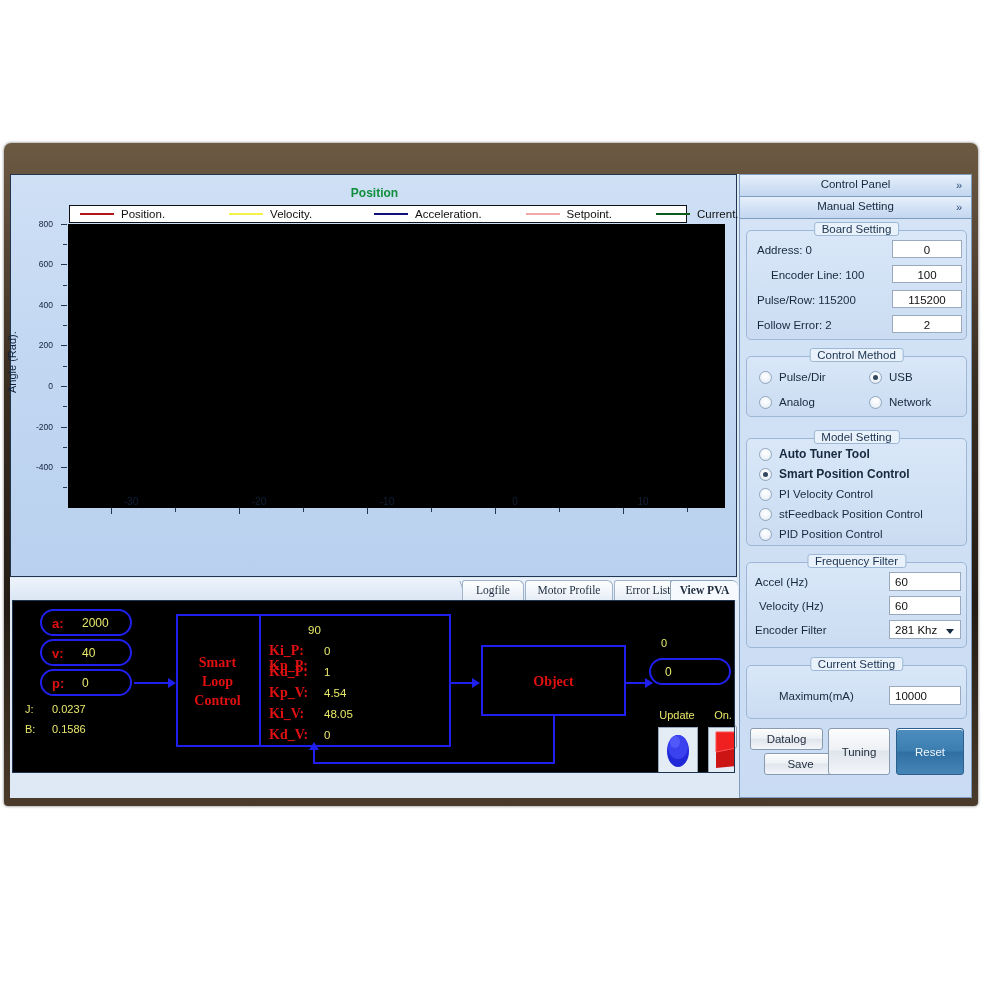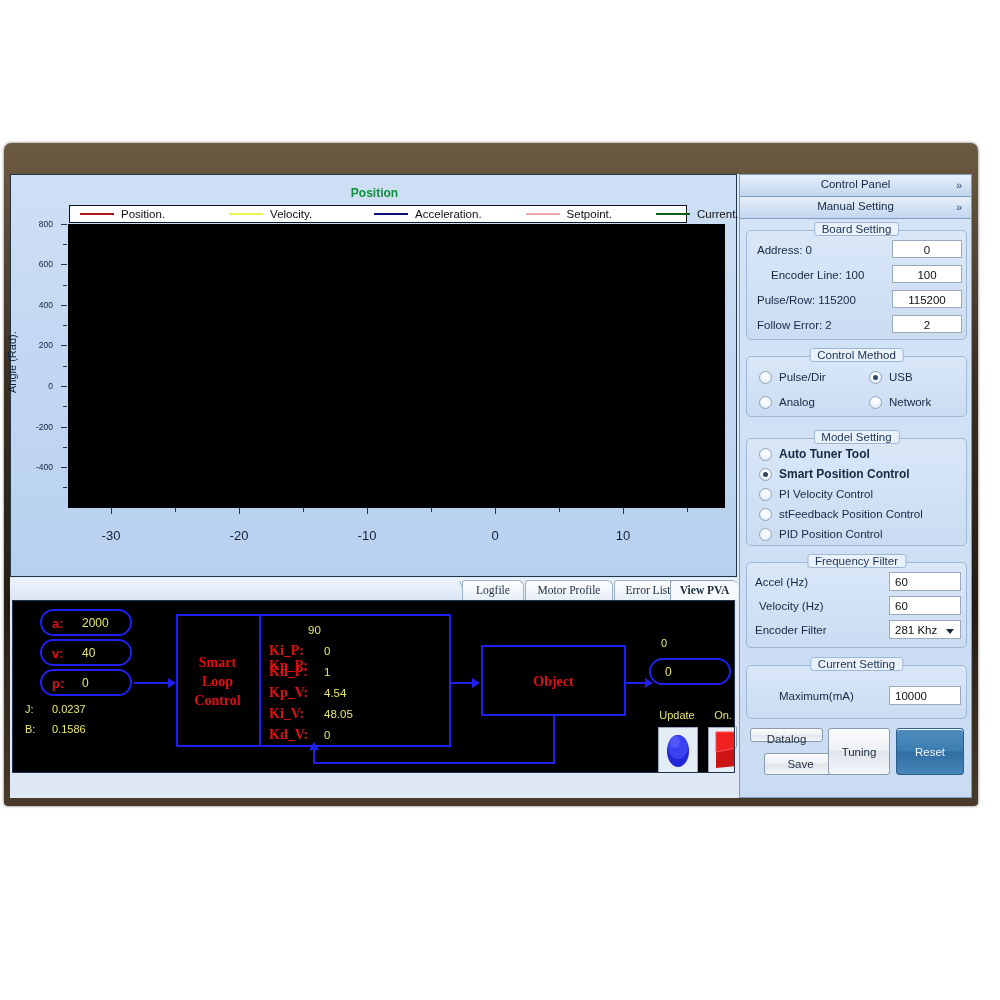--- a/index.html
+++ b/index.html
@@ -88,22 +88,23 @@
     position:absolute;right:0;font-size:8.5px;color:#11213a;text-align:right;
     width:28px;transform:translateY(-50%);
   }
   .ytickmark{position:absolute;left:50px;width:6px;height:1px;background:#24354d;}
   .ytickminor{position:absolute;left:52px;width:4px;height:1px;background:#24354d;}
   #ylabel{
     position:absolute;left:-5px;top:218px;font-size:11px;color:#11213a;
     transform:rotate(-90deg);transform-origin:left top;white-space:nowrap;
   }
   .xtick{
-    position:absolute;top:353px;font-size:13px;color:#11213a;
+    position:absolute;top:321px;font-size:10px;color:#11213a;
     transform:translateX(-50%);
+    margin-left:20px;
   }
   .xtickmark{position:absolute;top:333px;width:1px;height:6px;background:#24354d;}
   .xtickminor{position:absolute;top:333px;width:1px;height:4px;background:#24354d;}
   #xlabel{
     position:absolute;left:57px;top:354px;width:657px;text-align:center;
     font-size:11px;font-weight:bold;color:#11213a;
   }
   #pause-btn{
     position:absolute;left:652px;top:550px;width:74px;height:24px;
   }
@@ -452,20 +453,20 @@
           <span class="combo-arrow"></span>
         </div>
       </div>
 
       <div class="group" style="left:6px;top:490px;width:221px;height:54px;">
         <div class="group-title">Current Setting</div>
         <div class="flabel" style="left:8px;top:24px;margin-left:24px;">Maximum(mA)</div>
         <div class="fbox left" style="left:142px;top:20px;width:72px;height:19px;line-height:19px;">10000</div>
       </div>
 
-      <div class="win-button" style="position:absolute;left:10px;top:553px;width:73px;height:14px;line-height:21px;">Datalog</div>
+      <div class="win-button" style="position:absolute;left:10px;top:553px;width:73px;height:22px;line-height:21px;">Datalog</div>
       <div class="win-button" style="position:absolute;left:24px;top:578px;width:73px;height:22px;line-height:21px;">Save</div>
       <div class="win-button" style="position:absolute;left:88px;top:553px;width:62px;height:47px;line-height:46px;">Tuning</div>
       <div class="win-button" style="position:absolute;left:156px;top:553px;width:68px;height:47px;line-height:46px;color:#f0f6fc;border:1px solid #2e5f8c;background:linear-gradient(180deg,#4d8dbe 0%,#3d7eb1 48%,#2f6fa2 52%,#4585b7 100%);">Reset</div>
     </div>
 
   </div>
 </div>
 
 </body></html>

